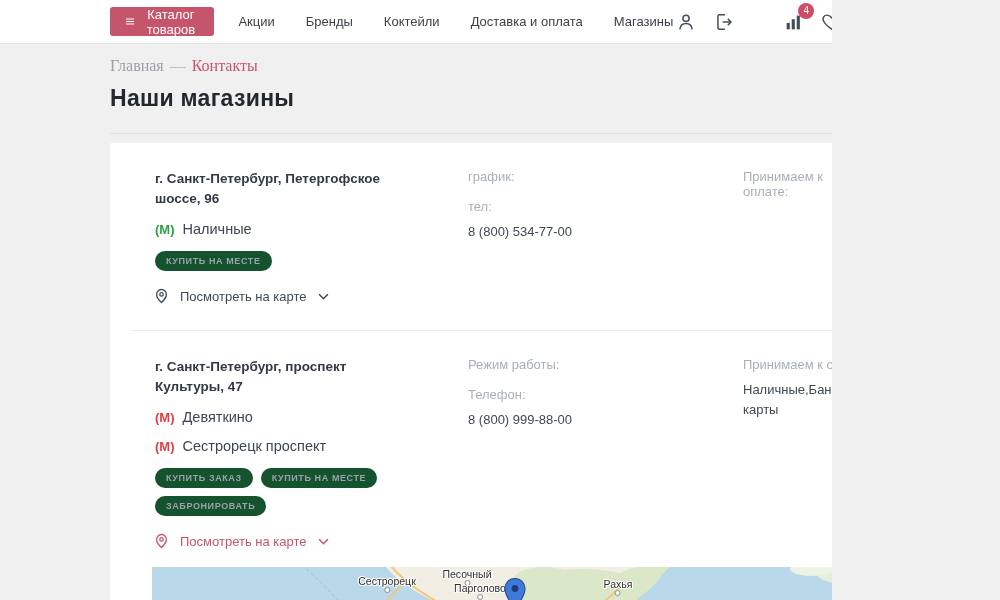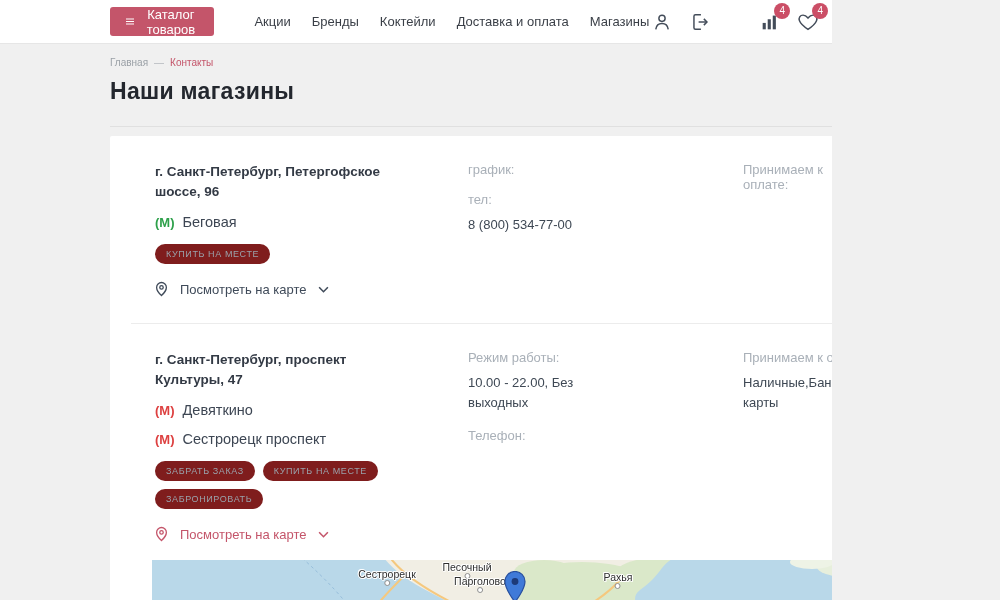--- a/index.html
+++ b/index.html
@@ -6,50 +6,50 @@
   html,body { width:1000px; height:600px; }
   body { font-family:"Liberation Sans", sans-serif; background:#f0f0f0; overflow:hidden; }
   .page { position:relative; width:832px; height:600px; overflow:hidden; }
 
   
   .header { height:44px; background:#fff; border-bottom:1px solid #e6e6e6;
             display:flex; align-items:center; padding:0 112px 0 110px; position:relative; z-index:5; }
   .catalog-btn { height:29px; padding:0 16px; background:#c4556a; color:#fff; border:none; border-radius:3px;
                  font-size:13px; display:flex; align-items:center; gap:9px; cursor:pointer;
                  font-family:"Liberation Sans",sans-serif; }
-  .nav { display:flex; gap:21px; margin-left:40px; }
+  .nav { display:flex; gap:31px; margin-left:24px; }
   .nav a { font-size:13px; color:#3a3f47; text-decoration:none; white-space:nowrap; }
   .hicons { margin-left:auto; display:flex; align-items:center; gap:15px; color:#434c59; }
   .hicons .grp { display:flex; align-items:center; gap:12px; }
   .hicons .sep { width:14px; }
   .icon-wrap { position:relative; width:26px; height:26px; display:flex; align-items:center; justify-content:center; cursor:pointer; }
   .badge { position:absolute; top:-6px; right:-7px; min-width:16px; height:16px; border-radius:8px;
            background:#cb4e66; color:#fff; font-size:10px; line-height:16px; text-align:center; padding:0 3px; }
 
   
-  .crumbs { margin:13px 0 0 110px; font-size:10px; color:#9aa0a6; }
+  .crumbs { margin:13px 0 0 110px; font-size:16px; color:#9aa0a6;font-family:Liberation Serif, serif; }
   .crumbs a { text-decoration:none; }
   .crumbs .home { color:#9aa0a6; }
   .crumbs .sep { margin:0 6px; color:#b4b8bd; }
   .crumbs .cur { color:#c4556a; }
   .title { margin:10px 0 0 110px; font-size:23px; font-weight:600; color:#23272e; letter-spacing:.3px; }
   .title-rule { width:780px; height:1px; background:#e0e0e0; margin:21px 0 0 110px; }
 
   
   .card { width:780px; margin:9px 0 0 110px; background:#fff; border-radius:2px; }
   .store { display:grid; grid-template-columns:313px 275px 1fr; align-items:start; padding:26px 21px 22px 33px;margin-left:12px; }
   .addr { font-size:13.5px; font-weight:700; color:#333a45; line-height:1.45; max-width:250px; }
   .metro { display:flex; align-items:center; gap:8px; margin-top:13px; }
   .m-ic { font-weight:700; font-size:13px; }
   .m-ic.green { color:#2da04a; }
   .m-ic.red { color:#dd4040; }
   .m-name { font-size:14.5px; color:#3d4653; }
   .tags { display:flex; flex-wrap:wrap; gap:8px 8px; margin-top:14px; max-width:255px; }
-  .tag { background:#7f1d1d; color:#9aa2ab; font-size:9px; letter-spacing:.6px; border-radius:11px;
-         padding:5px 11px; white-space:nowrap; }
+  .tag { background:#14532d; color:#9aa2ab; font-size:9px; letter-spacing:.6px; border-radius:11px;
+         padding:5px 11px; white-space:nowrap;font-weight:bold; }
   .maplink { display:inline-flex; align-items:center; gap:12px; margin-top:17px; font-size:13px;
              color:#3f4a59; cursor:pointer; }
   .maplink.active { color:#c4556a; }
   .lbl { font-size:13px; color:#a9b0b8; }
   .val { font-size:13px; color:#3e4854; line-height:1.55; margin-top:8px; }
   .val.narrow { max-width:128px; }
   .val.pay { max-width:178px; }
   .lbl.second { margin-top:15px; }
   .store-div { height:1px; background:#ececec; margin:0 21px; }
 
@@ -139,21 +139,21 @@
   <h1 class="title">Наши магазины</h1>
   <div class="title-rule"></div>
 
   <div class="card">
 
     <div class="store">
       <div>
         <div class="addr">г. Санкт-Петербург, Петергофское шоссе, 96</div>
         <div class="metro">
           <span class="m-ic green">(М)</span>
-          <span class="m-name">Беговая</span>
+          <span class="m-name">Наличные</span>
         </div>
         <div class="tags">
           <span class="tag">КУПИТЬ НА МЕСТЕ</span>
         </div>
         <div class="maplink">
           <svg width="13" height="16" viewBox="0 0 24 28" fill="none" stroke="currentColor" stroke-width="2.4">
             <path d="M12 26s-9-8.2-9-15a9 9 0 1 1 18 0c0 6.8-9 15-9 15z"></path>
               <circle cx="12" cy="11" r="3.2"></circle>
           </svg>
           <span>Посмотреть на карте</span>
@@ -179,39 +179,39 @@
         <div class="addr">г. Санкт-Петербург, проспект Культуры, 47</div>
         <div class="metro">
           <span class="m-ic red">(М)</span>
           <span class="m-name">Девяткино</span>
         </div>
         <div class="metro">
           <span class="m-ic red">(М)</span>
           <span class="m-name">Сестрорецк проспект</span>
         </div>
         <div class="tags">
-          <span class="tag">ЗАБРАТЬ ЗАКАЗ</span>
+          <span class="tag">КУПИТЬ ЗАКАЗ</span>
           <span class="tag">КУПИТЬ НА МЕСТЕ</span>
           <span class="tag">ЗАБРОНИРОВАТЬ</span>
         </div>
         <div class="maplink active">
           <svg width="13" height="16" viewBox="0 0 24 28" fill="none" stroke="currentColor" stroke-width="2.4">
             <path d="M12 26s-9-8.2-9-15a9 9 0 1 1 18 0c0 6.8-9 15-9 15z"></path>
               <circle cx="12" cy="11" r="3.2"></circle>
           </svg>
           <span>Посмотреть на карте</span>
           <svg width="11" height="7" viewBox="0 0 12 8" fill="none" stroke="currentColor" stroke-width="1.8">
             <path d="M1 1.5 6 6.5 11 1.5"></path>
           </svg>
         </div>
       </div>
       <div>
         <div class="lbl">Режим работы:</div>
-        <div class="val narrow">10.00 - 22.00, Без выходных</div>
         <div class="lbl second">Телефон:</div>
+        <div class="val">8 (800) 999-88-00</div>
       </div>
       <div>
         <div class="lbl">Принимаем к оплате:</div>
         <div class="val pay">Наличные,Банковские карты</div>
       </div>
 
       <div class="map-row">
         <div class="map">
           <svg class="base" width="736" height="130" viewBox="0 0 736 130" preserveAspectRatio="none">
             <rect x="0" y="0" width="736" height="130" fill="#f1eee4"></rect>

